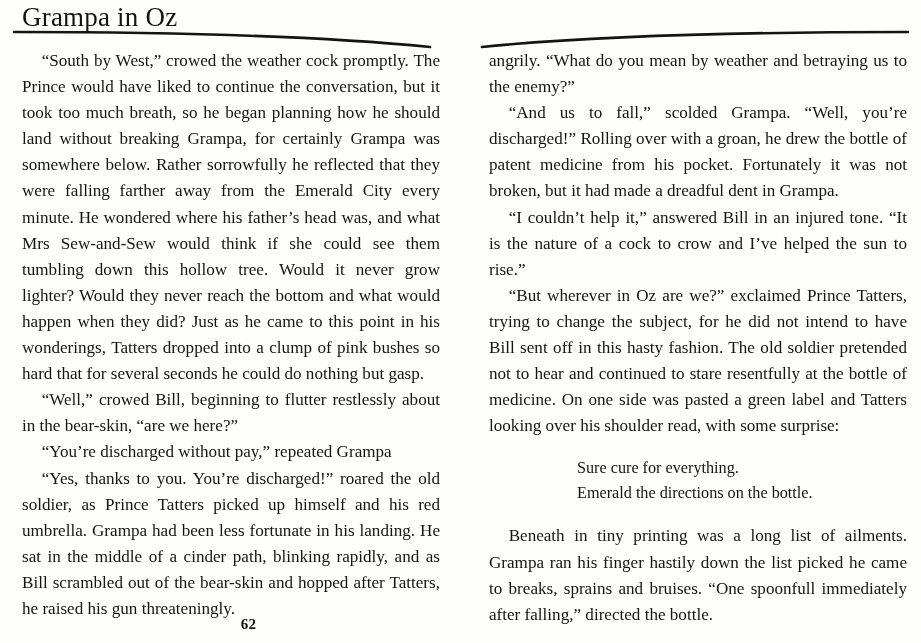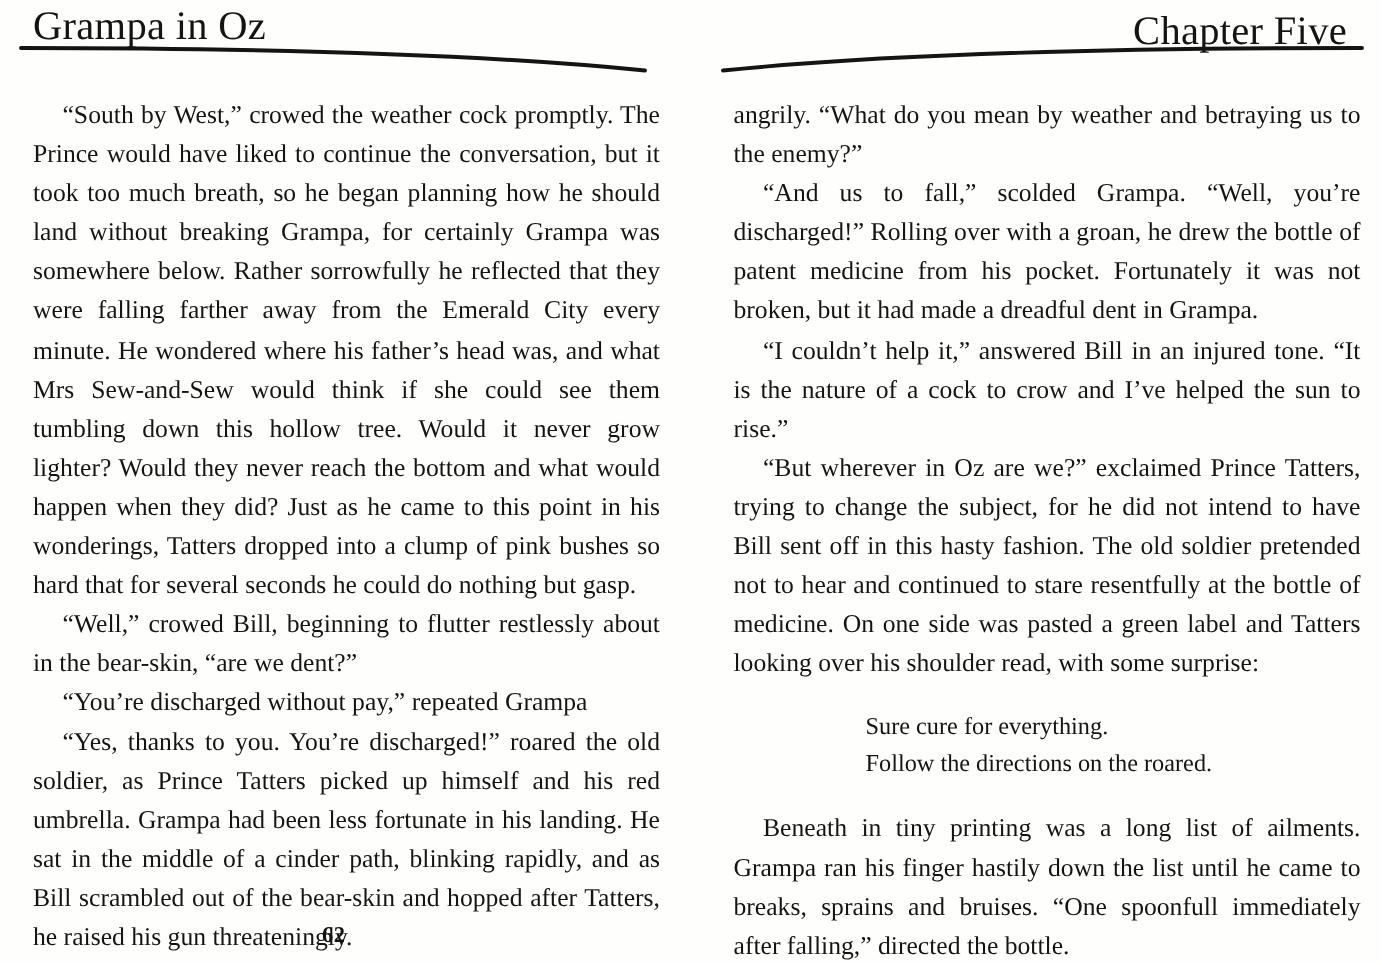--- a/index.html
+++ b/index.html
@@ -56,21 +56,21 @@
     left: 0;
     top: 28px;
     width: 921px;
     height: 24px;
     pointer-events: none;
   }
 
   
   .col {
     position: absolute;
-    top: 64px;
+    top: 48px;
     font-size: 17.1px;
     line-height: 26.1px;
     text-align: justify;
     text-justify: inter-word;
     hyphens: manual;
   }
   .col-left  { left: 22px;  width: 418px; }
   .col-right { left: 489px; width: 418px; }
 
   .col p {
@@ -89,55 +89,55 @@
     font-size: 16.2px;
   }
   .label-block div { white-space: nowrap; }
 
   
   .folio {
     position: absolute;
     font-size: 15px;
     font-weight: bold;
     letter-spacing: 0.3px;
+    margin-left: 26px;
   }
   .folio-left  { left: 0; top: 616px; width: 445px; text-align: center; }
   .folio-right { left: 466px; top: 620px; width: 433px; text-align: center; }
 </style>
 </head>
 <body>
 
 <div class="page">
 
   <div class="head-row">
     <div class="head-verso">Grampa in Oz</div>
-    <div class="head-recto">Chapter Five</div>
   </div>
 
   <svg class="rules" viewBox="0 0 921 24">
     <path d="M14,4 C120,4 300,6 430,19" fill="none" stroke="#141414" stroke-width="2.6" stroke-linecap="round"></path>
     <path d="M482,19 C610,6 800,4 908,4" fill="none" stroke="#141414" stroke-width="2.6" stroke-linecap="round"></path>
   </svg>
 
   <div class="col col-left">
     <p>“South by West,” crowed the weather cock promptly. The Prince would have liked to continue the conversation, but it took too much breath, so he began planning how he should land without breaking Grampa, for certainly Grampa was somewhere below. Rather sorrowfully he reflected that they were falling farther away from the Emerald City every minute. He wondered where his father’s head was, and what Mrs Sew-and-Sew would think if she could see them tumbling down this hollow tree. Would it never grow lighter? Would they never reach the bottom and what would happen when they did? Just as he came to this point in his wonderings, Tatters dropped into a clump of pink bushes so hard that for several seconds he could do nothing but gasp.</p>
-    <p>“Well,” crowed Bill, beginning to flutter restlessly about in the bear-skin, “are we dent?”</p>
+    <p>“Well,” crowed Bill, beginning to flutter restlessly about in the bear-skin, “are we here?”</p>
     <p>“You’re discharged without pay,” repeated Grampa</p>
     <p>“Yes, thanks to you. You’re discharged!” roared the old soldier, as Prince Tatters picked up himself and his red umbrella. Grampa had been less fortunate in his landing. He sat in the middle of a cinder path, blinking rapidly, and as Bill scrambled out of the bear-skin and hopped after Tatters, he raised his gun threateningly.</p>
   </div>
 
   <div class="col col-right">
     <p class="noindent">angrily. “What do you mean by weather and betraying us to the enemy?”</p>
     <p>“And us to fall,” scolded Grampa. “Well, you’re discharged!” Rolling over with a groan, he drew the bottle of patent medicine from his pocket. Fortunately it was not broken, but it had made a dreadful dent in Grampa.</p>
     <p>“I couldn’t help it,” answered Bill in an injured tone. “It is the nature of a cock to crow and I’ve helped the sun to rise.”</p>
     <p>“But wherever in Oz are we?” exclaimed Prince Tatters, trying to change the subject, for he did not intend to have Bill sent off in this hasty fashion. The old soldier pretended not to hear and continued to stare resentfully at the bottle of medicine. On one side was pasted a green label and Tatters looking over his shoulder read, with some surprise:</p>
 
     <div class="label-block">
       <div>Sure cure for everything.</div>
-      <div>Follow the directions on the roared.</div>
+      <div>Emerald the directions on the bottle.</div>
     </div>
 
-    <p>Beneath in tiny printing was a long list of ailments. Grampa ran his finger hastily down the list until he came to breaks, sprains and bruises. “One spoonfull immediately after falling,” directed the bottle.</p>
+    <p>Beneath in tiny printing was a long list of ailments. Grampa ran his finger hastily down the list picked he came to breaks, sprains and bruises. “One spoonfull immediately after falling,” directed the bottle.</p>
   </div>
 
   <div class="folio folio-left">62</div>
 
 </div>
 
 </body></html>

